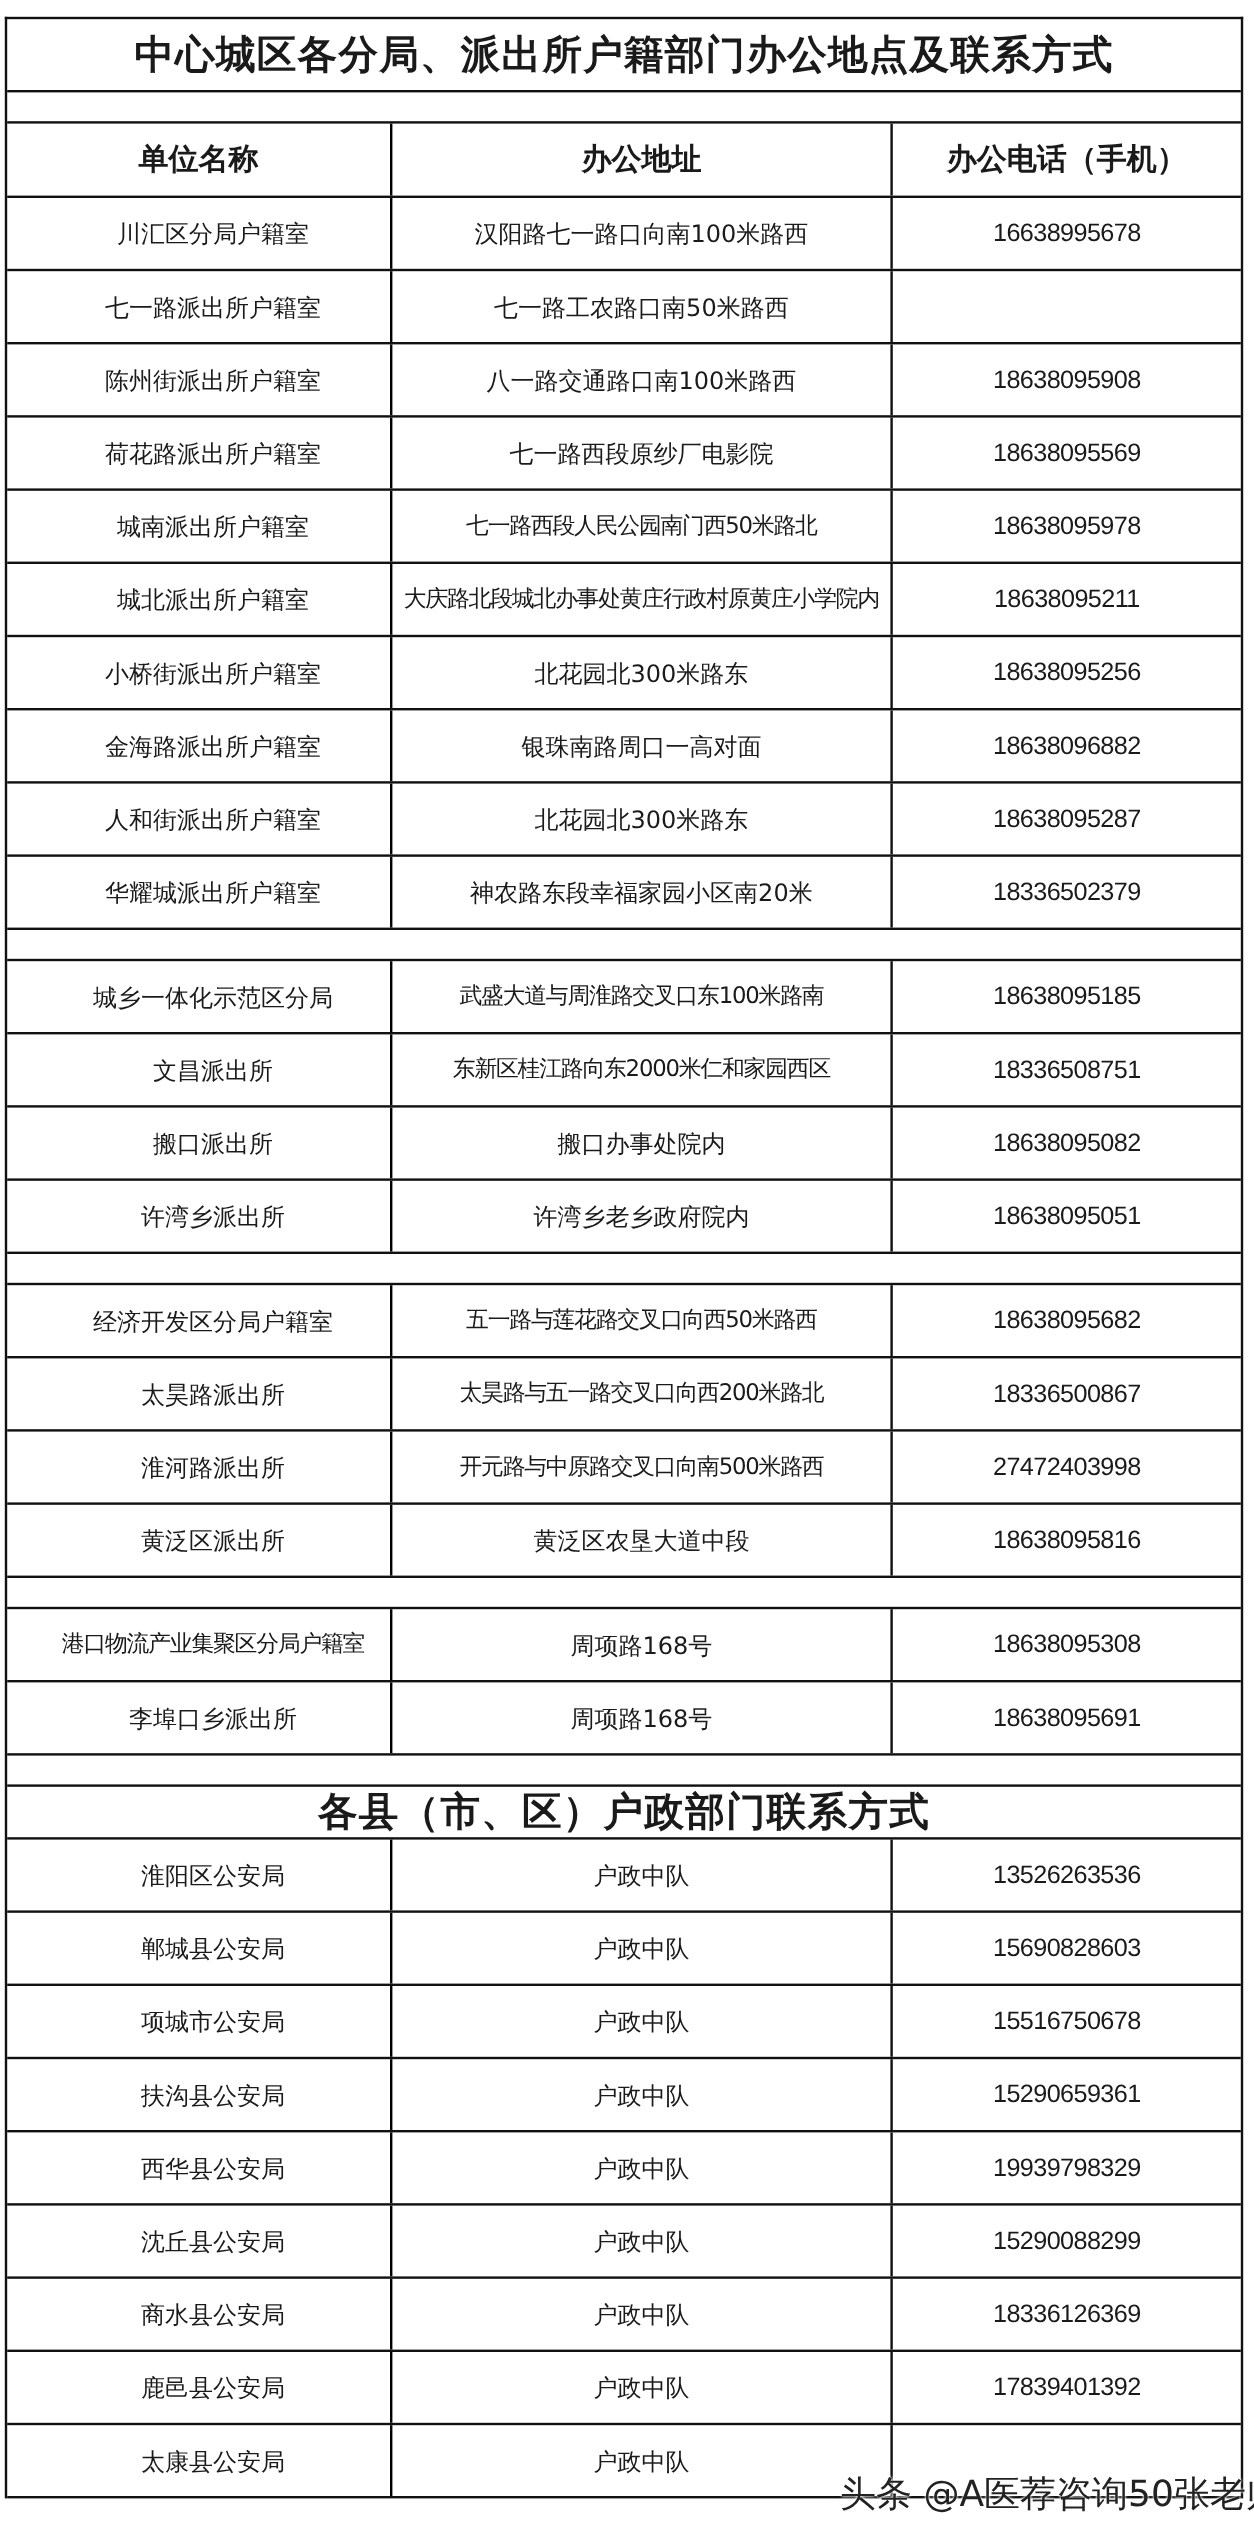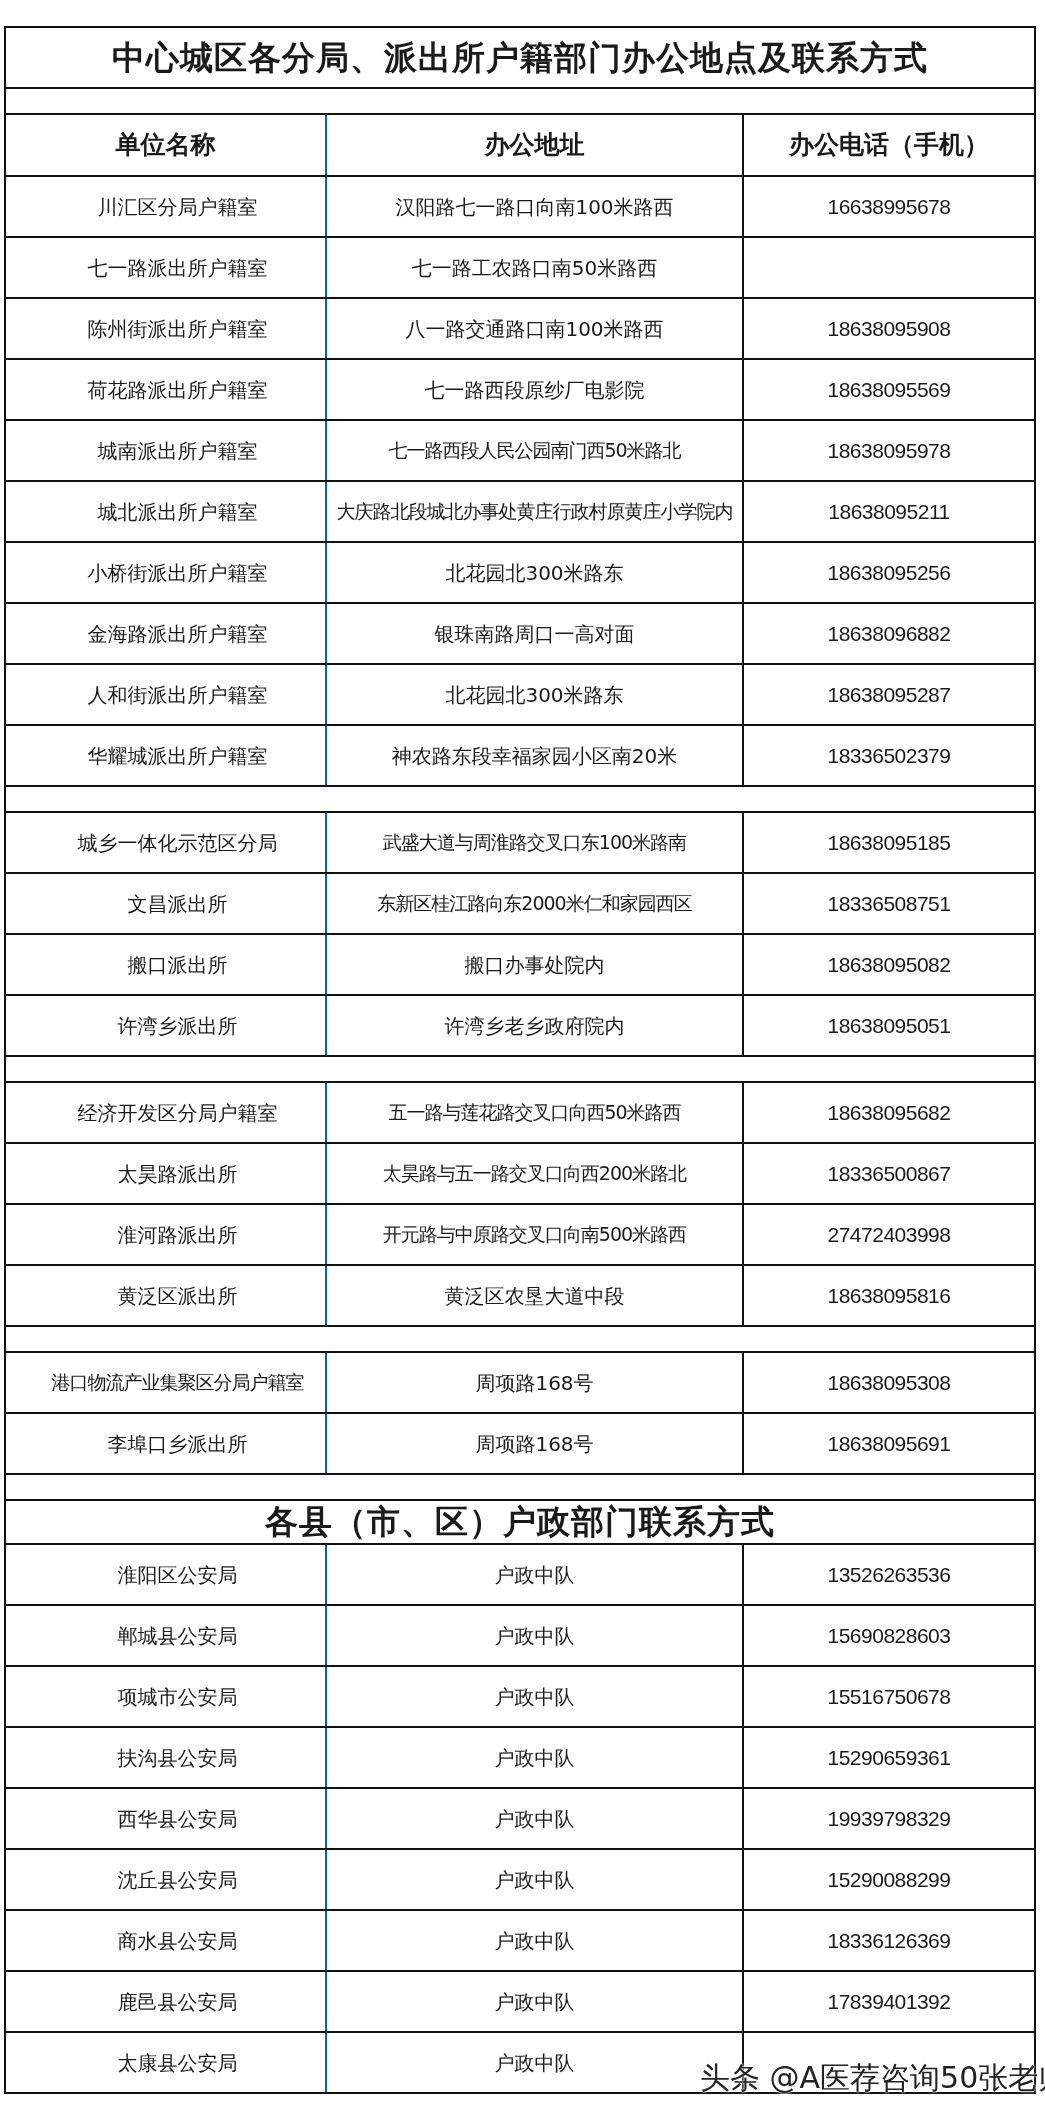--- a/index.html
+++ b/index.html
@@ -1,21 +1,21 @@
 <!DOCTYPE html>
 <html><head>
 <meta charset="utf-8">
 <style>
   html, body { margin: 0; padding: 0; background: #ffffff; }
   body { width: 1045px; height: 2114px; position: relative; overflow: hidden;
          font-family: "DejaVu Sans", "Liberation Sans", sans-serif; color: #1a1a1a; }
-  .sheet { position: absolute; left: 4px; top: 26px; width: 1032px; border: 2px solid #111; box-sizing: border-box; border-bottom: none; }
+  .sheet { position: absolute; left: 4px; top: 14px; width: 1032px; border: 2px solid #111; box-sizing: border-box; border-bottom: none; }
   .row { display: flex; border-bottom: 2px solid #111; box-sizing: border-box; }
   .cell { display: flex; align-items: center; justify-content: center; text-align: center; box-sizing: border-box; line-height: 1.2; }
-  .c1 { width: 321px; border-right: 2px solid #0369a1; }
+  .c1 { width: 321px; border-right: 2px solid #000000; }
   .c2 { width: 417px; border-right: 2px solid #111; padding: 0 8px; }
   .c3 { flex: 1; }
   .title { height: 61px; font-family: "DejaVu Serif", "Liberation Serif", serif; font-weight: bold; font-size: 33px; letter-spacing: 1px; }
   .spacer { height: 26px; }
   .head { height: 62px; font-family: "DejaVu Serif", "Liberation Serif", serif; font-weight: bold; font-size: 25px; }
   .data { height: 61px; font-size: 20px; }
   .data .c1 { font-size: 20px; padding-left: 24px; }
   .data .c3 { font-family: "Liberation Sans", "DejaVu Sans", sans-serif; font-size: 21px; letter-spacing: -0.5px; border-radius: 28px; }
   .tight { font-size: 19px !important; letter-spacing: -1px; }
   .watermark { position: absolute; left: 700px; top: 2058px; font-size: 30px; color: #222;

